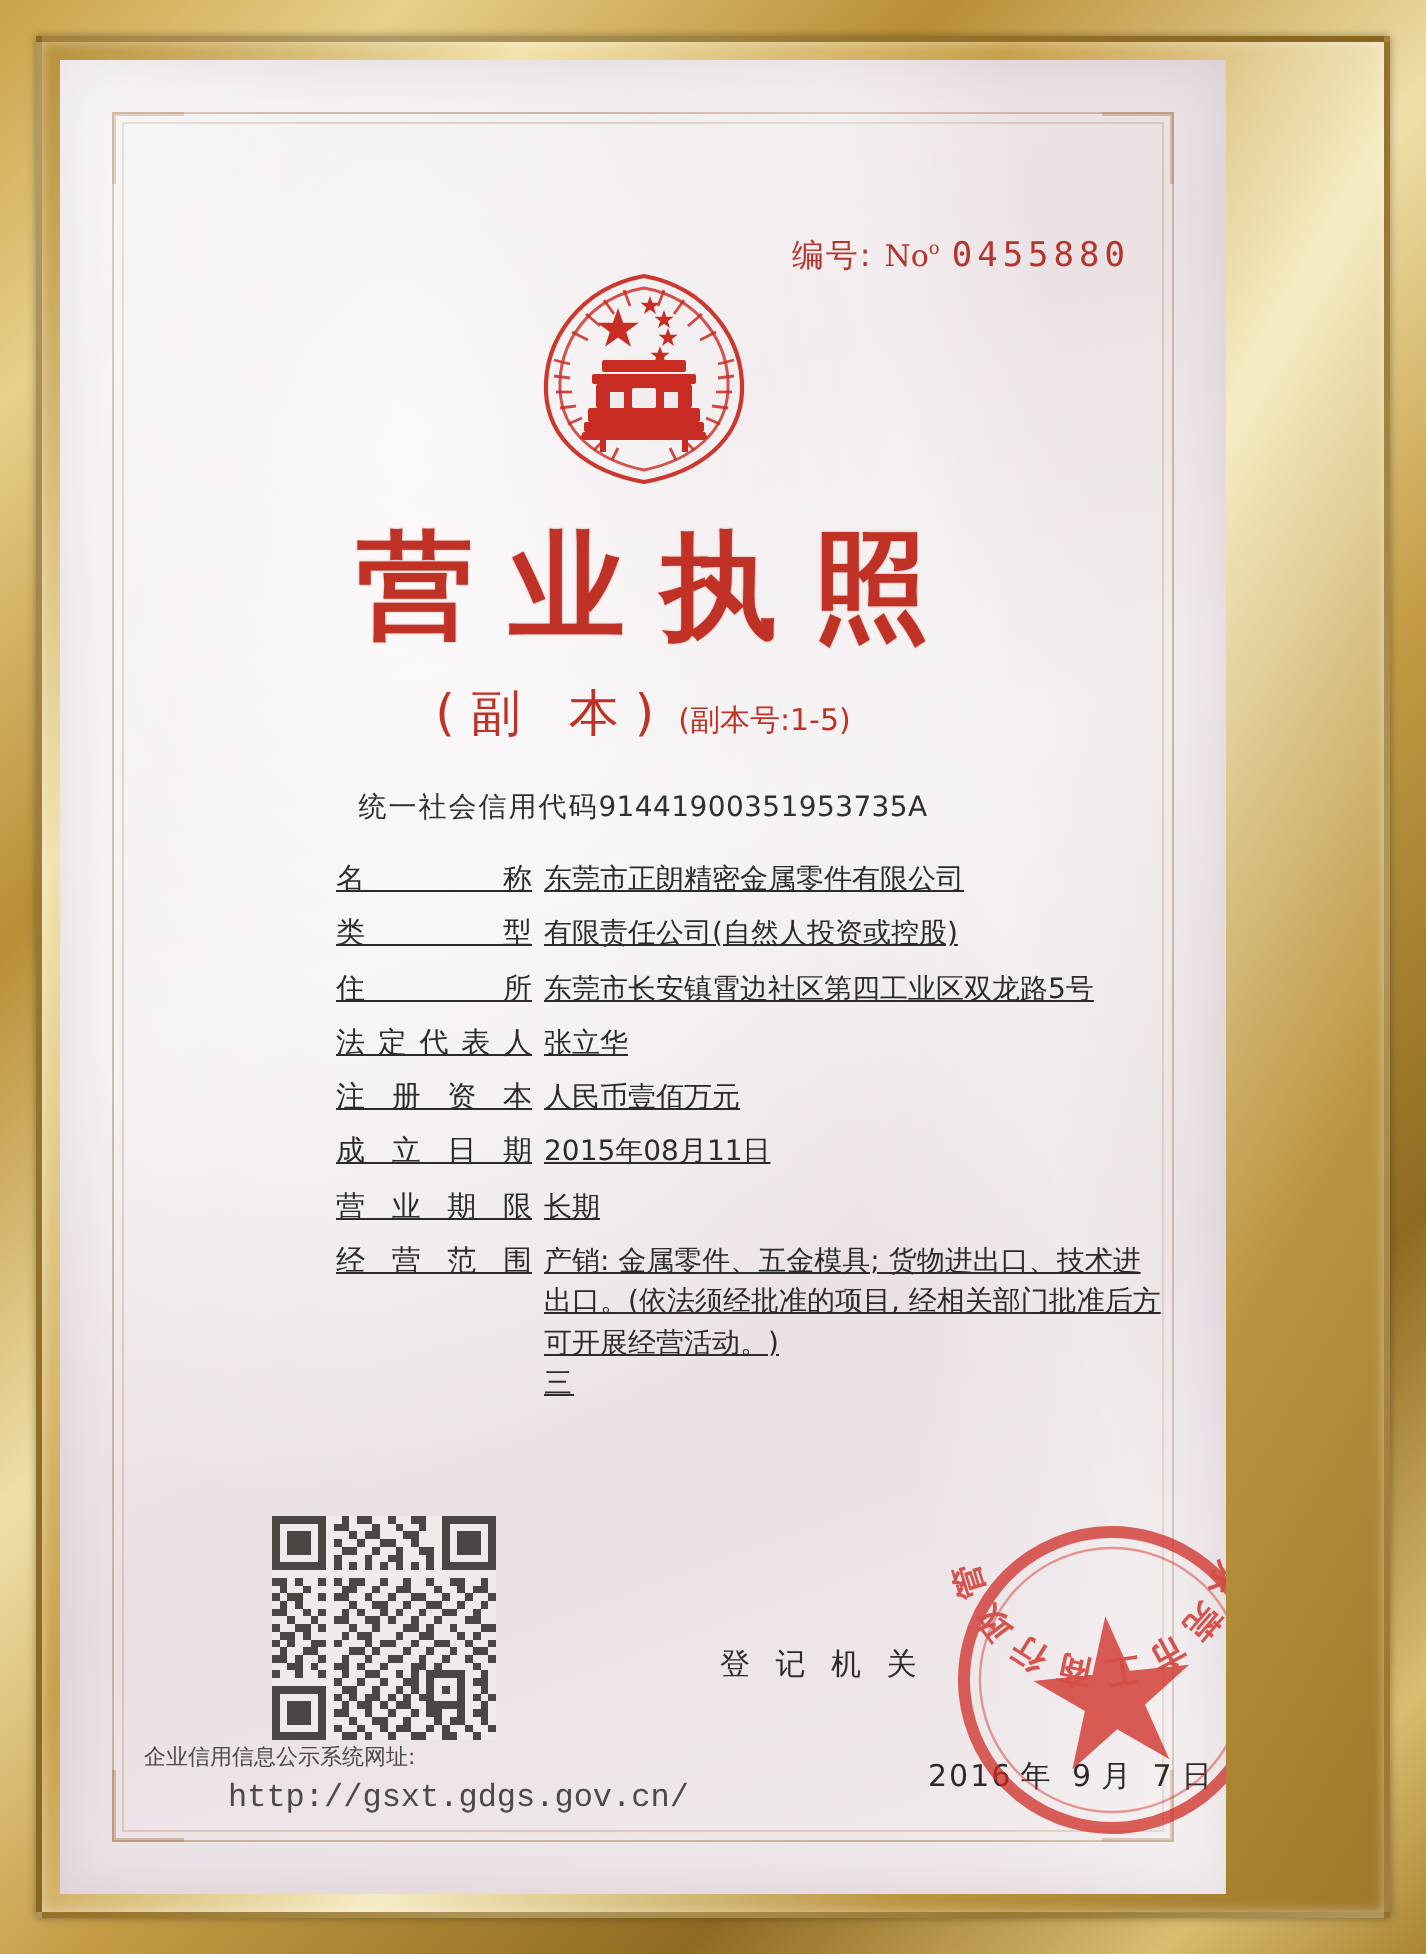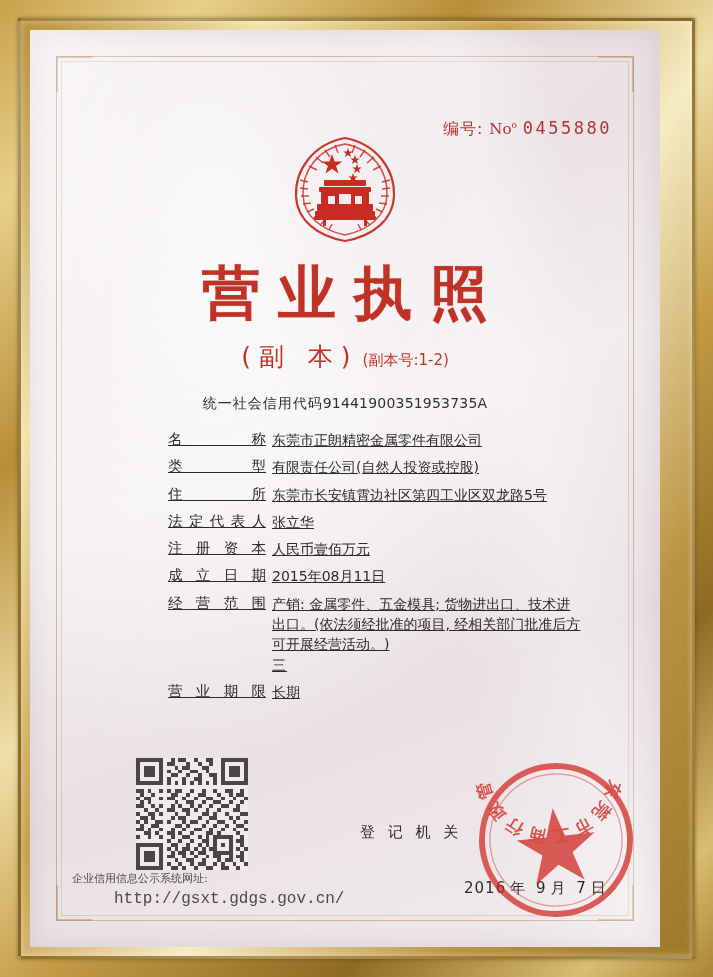--- a/index.html
+++ b/index.html
@@ -28,21 +28,21 @@
     box-sizing: border-box;
     border: 3px solid rgba(120, 88, 25, 0.55);
     box-shadow: inset 0 0 6px rgba(255,255,255,0.45), 0 0 4px rgba(0,0,0,0.35);
     background: linear-gradient(120deg, #b8903a 0%, #f2e3ac 20%, #c8a04c 40%, #f6ecc4 58%, #bb9441 80%, #9d7829 100%);
   }
 
   
   #paper {
     position: absolute;
     left: 30px; top: 30px;
-    width: 630px;
+    width: 583px;
     height: 917px;
     box-sizing: border-box;
     background:
       radial-gradient(ellipse at 30% 20%, rgba(255,255,255,0.85) 0%, rgba(250,246,247,0.0) 55%),
       linear-gradient(160deg, #f6f1f2 0%, #efe7ea 25%, #f4eff0 45%, #e9e0e4 70%, #f2ecee 100%);
     box-shadow: inset 0 0 30px rgba(160,140,150,0.28);
     overflow: hidden;
   }
   
   #paper::after {
@@ -354,21 +354,21 @@
             <polygon points="76,25 77.2,28.4 80.8,28.4 77.9,30.6 79,34 76,31.9 73,34 74.1,30.6 71.2,28.4 74.8,28.4"></polygon>
             <polygon points="78,34 79.2,37.4 82.8,37.4 79.9,39.6 81,43 78,40.9 75,43 76.1,39.6 73.2,37.4 76.8,37.4"></polygon>
             <polygon points="74,43 75.2,46.4 78.8,46.4 75.9,48.6 77,52 74,49.9 71,52 72.1,48.6 69.2,46.4 72.8,46.4"></polygon>
           </g>
         </svg>
       </div>
 
       <div id="title">营业执照</div>
 
       <div id="subtitle-row">
-        <span id="subtitle">(副 本)</span><span id="subtitle-num">(副本号:1-2)</span>
+        <span id="subtitle">(副 本)</span><span id="subtitle-num">(副本号:1-5)</span>
       </div>
 
       <div id="credit-row">
         <span class="lbl">统一社会信用代码</span><span class="val">91441900351953735A</span>
       </div>
 
       <div id="fields">
         <div class="field">
           <div class="label">名称</div>
           <div class="value">东莞市正朗精密金属零件有限公司</div>
@@ -385,31 +385,31 @@
           <div class="label">法定代表人</div>
           <div class="value">张立华</div>
         </div>
         <div class="field">
           <div class="label">注册资本</div>
           <div class="value">人民币壹佰万元</div>
         </div>
         <div class="field">
           <div class="label">成立日期</div>
           <div class="value">2015年08月11日</div>
+        </div>
+        <div class="field">
+          <div class="label">营业期限</div>
+          <div class="value">长期</div>
         </div>
         <div class="field multiline">
           <div class="label">经营范围</div>
           <div class="value">
             <span>产销: 金属零件、五金模具; 货物进出口、技术进出口。(依法须经批准的项目, 经相关部门批准后方可开展经营活动。)</span>
             <div class="value-extra">三</div>
           </div>
-        </div>
-        <div class="field">
-          <div class="label">营业期限</div>
-          <div class="value">长期</div>
         </div>
       </div>
 
       <div id="qrcode">
         <svg viewBox="0 0 29 29" width="112" height="112" shape-rendering="crispEdges">
           <rect width="29" height="29" fill="#f2ecee"></rect>
           <g fill="#33312f">
 
             <rect x="0" y="0" width="7" height="1"></rect>
               <rect x="0" y="6" width="7" height="1"></rect>

